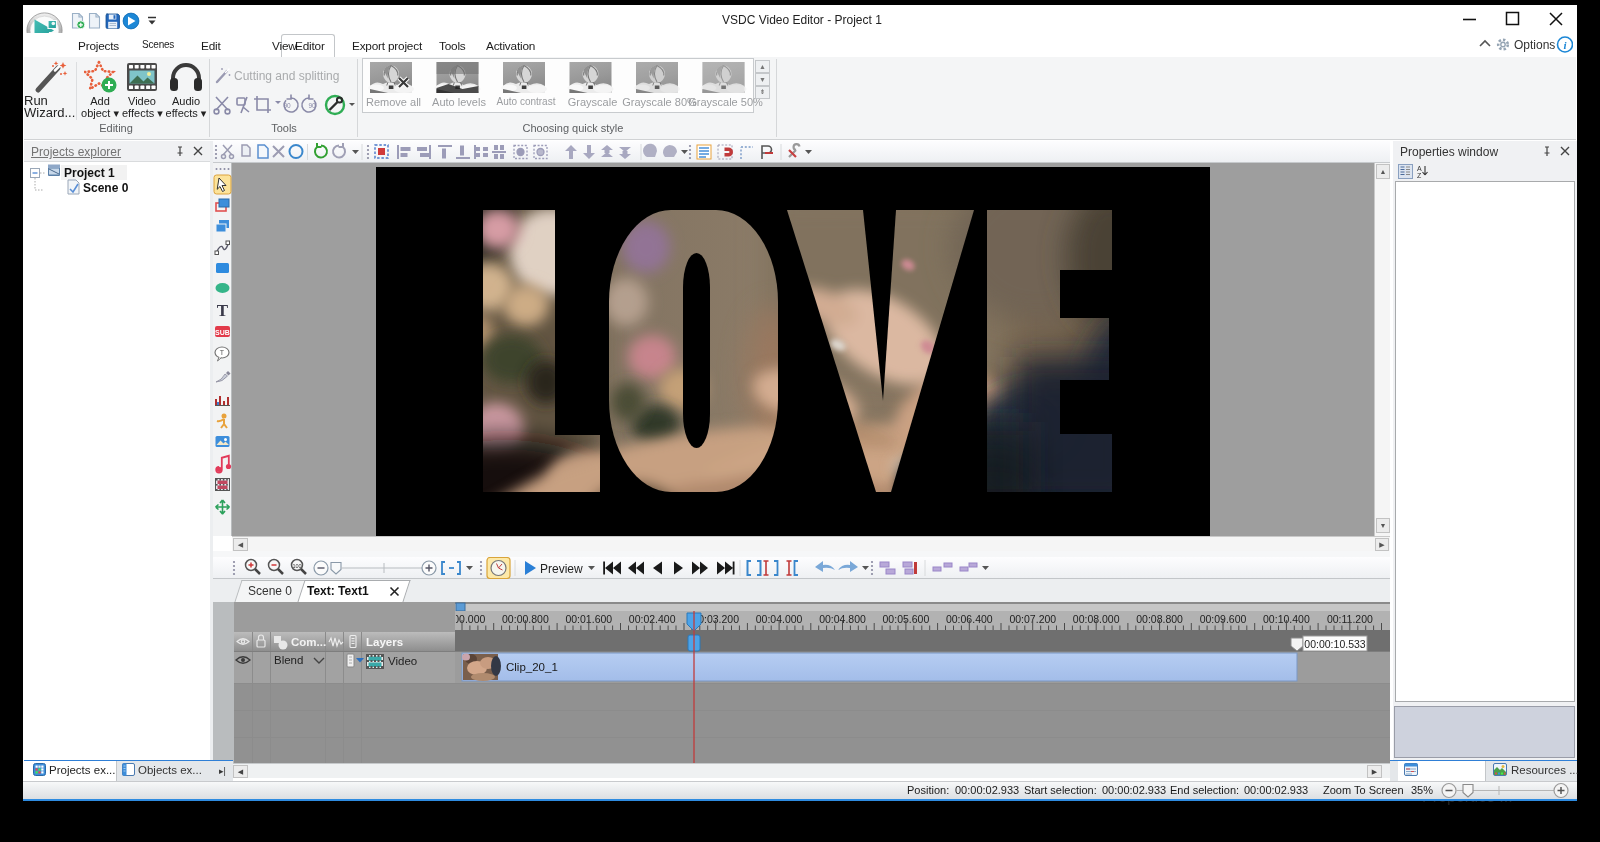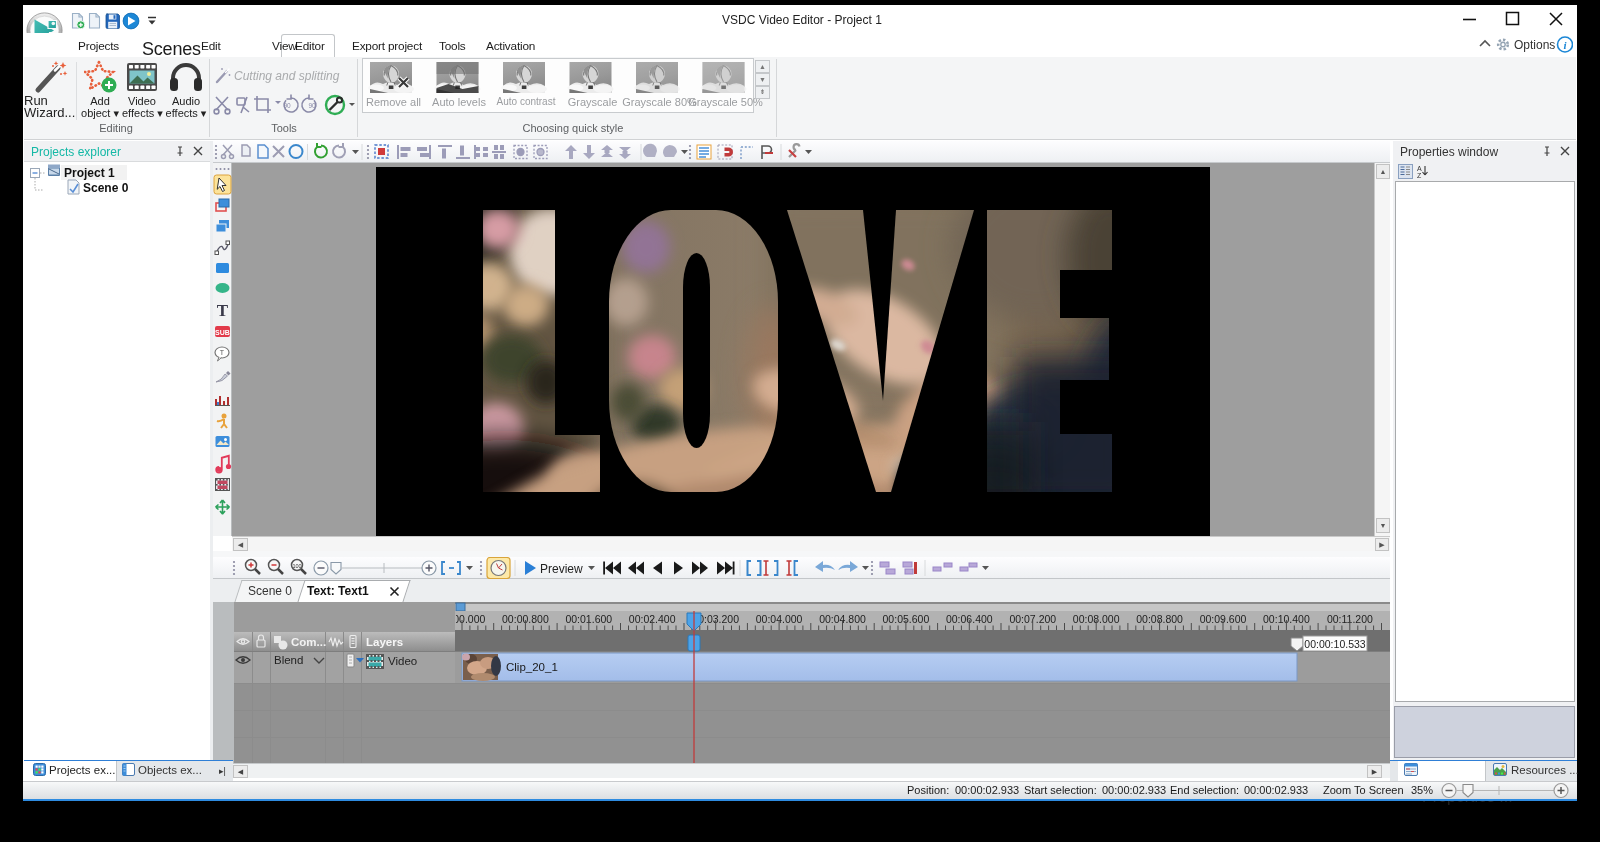--- a/index.html
+++ b/index.html
@@ -67,21 +67,21 @@
 
 <svg class="abs" style="left:1455px;top:10px;" width="120" height="18" viewBox="0 0 120 18">
   <path d="M8,9.5 h13" stroke="#111" stroke-width="1.6"></path>
   <rect x="51.5" y="2.5" width="12" height="12" fill="none" stroke="#111" stroke-width="1.5"></rect>
   <path d="M95,3 l12,12 M107,3 l-12,12" stroke="#111" stroke-width="1.5"></path>
 </svg>
 
 <div class="abs" style="left:23px;top:33px;width:1554px;height:24px;background:#fff;"></div>
 <div class="abs" style="left:281px;top:34px;width:54px;height:23px;background:#fff;border:1px solid #c3c6c9;border-bottom:none;border-radius:3px 3px 0 0;"></div>
 <div class="txt" style="left:78px;top:39px;font-size:11.8px;letter-spacing:-0.2px;color:#1c1c1c;">Projects</div>
-<div class="txt" style="left:142px;top:39px;font-size:18px;letter-spacing:-0.2px;color:#1c1c1c;">Scenes</div>
+<div class="txt" style="left:142px;top:39px;font-size:10px;letter-spacing:-0.2px;color:#1c1c1c;">Scenes</div>
 <div class="txt" style="left:201px;top:39px;font-size:11.8px;letter-spacing:-0.2px;color:#1c1c1c;">Edit</div>
 <div class="txt" style="left:244px;top:39px;font-size:11.8px;letter-spacing:-0.2px;color:#1c1c1c;margin-left:28px;">View</div>
 <div class="txt" style="left:295px;top:39px;font-size:11.8px;letter-spacing:-0.2px;color:#1c1c1c;">Editor</div>
 <div class="txt" style="left:340px;top:39px;font-size:11.8px;letter-spacing:-0.2px;color:#1c1c1c;margin-left:12px;">Export project</div>
 <div class="txt" style="left:439px;top:39px;font-size:11.8px;letter-spacing:-0.2px;color:#1c1c1c;">Tools</div>
 <div class="txt" style="left:486px;top:39px;font-size:11.8px;letter-spacing:-0.2px;color:#1c1c1c;">Activation</div>
 
 <svg class="abs" style="left:1477px;top:36px;" width="96" height="17" viewBox="0 0 96 17">
   <path d="M3,10 l5,-5 l5,5" fill="none" stroke="#555" stroke-width="1.6"></path>
   <g fill="none" stroke="#96a5b4" stroke-width="2.6">
@@ -149,21 +149,21 @@
   <rect x="2" y="18" width="8" height="13" rx="3.5" fill="#2b2b2b"></rect>
   <rect x="26" y="18" width="8" height="13" rx="3.5" fill="#2b2b2b"></rect>
 </svg>
 
 <svg class="abs" style="left:215px;top:66px;" width="16" height="18" viewBox="0 0 16 18">
   <path d="M2,16 L12,5" stroke="#9a9ab2" stroke-width="2.4" stroke-linecap="round"></path>
   <path d="M10.5,6.5 L14,3" stroke="#fff" stroke-width="1.4" stroke-linecap="round"></path>
   <circle cx="7" cy="3" r="0.9" fill="#9a9ab2"></circle>
       <circle cx="14.5" cy="9" r="0.9" fill="#9a9ab2"></circle>
 </svg>
-<div class="txt" style="left:234px;top:69px;font-size:12px;color:#a9abad;font-style:italic;">Cutting and splitting</div>
+<div class="txt" style="left:234px;top:69px;font-size:12px;color:#a9abad;">Cutting and splitting</div>
 <div class="txt" style="left:210px;top:122px;width:148px;text-align:center;font-size:11px;color:#5e6063;">Tools</div>
 
 <svg class="abs" style="left:213px;top:93px;" width="144" height="24" viewBox="0 0 144 24">
   <g stroke="#8a8aa8" fill="none" stroke-width="1.6">
 
     <path d="M3,4 l12,13 M15,4 l-12,13"></path>
     <circle cx="3.5" cy="18.5" r="2.4"></circle>
         <circle cx="14.5" cy="18.5" r="2.4"></circle>
 
     <rect x="24" y="5" width="8" height="7" rx="1"></rect>
@@ -234,21 +234,21 @@
 <div class="txt" style="left:688px;top:96px;width:75px;text-align:center;font-size:11px;color:#9b9da0;">Grayscale 50%</div>
 
 <div class="abs" style="left:755px;top:60px;width:15px;height:40px;">
   <div class="abs" style="left:0;top:0;width:15px;height:13px;background:#eef0f2;border:1px solid #c4c7ca;font-size:7px;color:#777;text-align:center;line-height:11px;">▲</div>
   <div class="abs" style="left:0;top:13px;width:15px;height:13px;background:#eef0f2;border:1px solid #c4c7ca;font-size:7px;color:#777;text-align:center;line-height:11px;">▼</div>
   <div class="abs" style="left:0;top:26px;width:15px;height:13px;background:#eef0f2;border:1px solid #c4c7ca;font-size:7px;color:#777;text-align:center;line-height:10px;">⇟</div>
 </div>
 
 <div class="abs" style="left:24px;top:141px;width:186px;height:619px;background:#fff;"></div>
 <div class="abs" style="left:24px;top:141px;width:186px;height:21px;background:#f0f1f3;border-bottom:1px solid #d9dbdd;"></div>
-<div class="txt" style="left:31px;top:145px;font-size:12px;color:#14b8a6;">Projects explorer</div>
+<div class="txt" style="left:31px;top:145px;font-size:12px;color:#737373;text-decoration:underline;">Projects explorer</div>
 <svg class="abs" style="left:176px;top:145px;" width="28" height="13" viewBox="0 0 28 13">
   <path d="M4,2 v6 M1.5,8 h5 M4,8 v3 M2,2 h4" stroke="#444" stroke-width="1.2" fill="none"></path>
   <path d="M18,2 l8,8 M26,2 l-8,8" stroke="#444" stroke-width="1.4"></path>
 </svg>
 
 <div class="abs" style="left:61px;top:165px;width:66px;height:15px;background:#f2f2f2;"></div>
 <svg class="abs" style="left:30px;top:166px;" width="32" height="30" viewBox="0 0 32 30">
   <rect x="0.5" y="2.5" width="9" height="9" fill="#fff" stroke="#9aa7b8"></rect>
   <path d="M2.5,7 h5" stroke="#5a8fd6" stroke-width="1.4"></path>
   <path d="M10,7 h5 M5,12 v12 h8" stroke="#aaa" stroke-width="1" stroke-dasharray="1.5 1.5" fill="none"></path>

